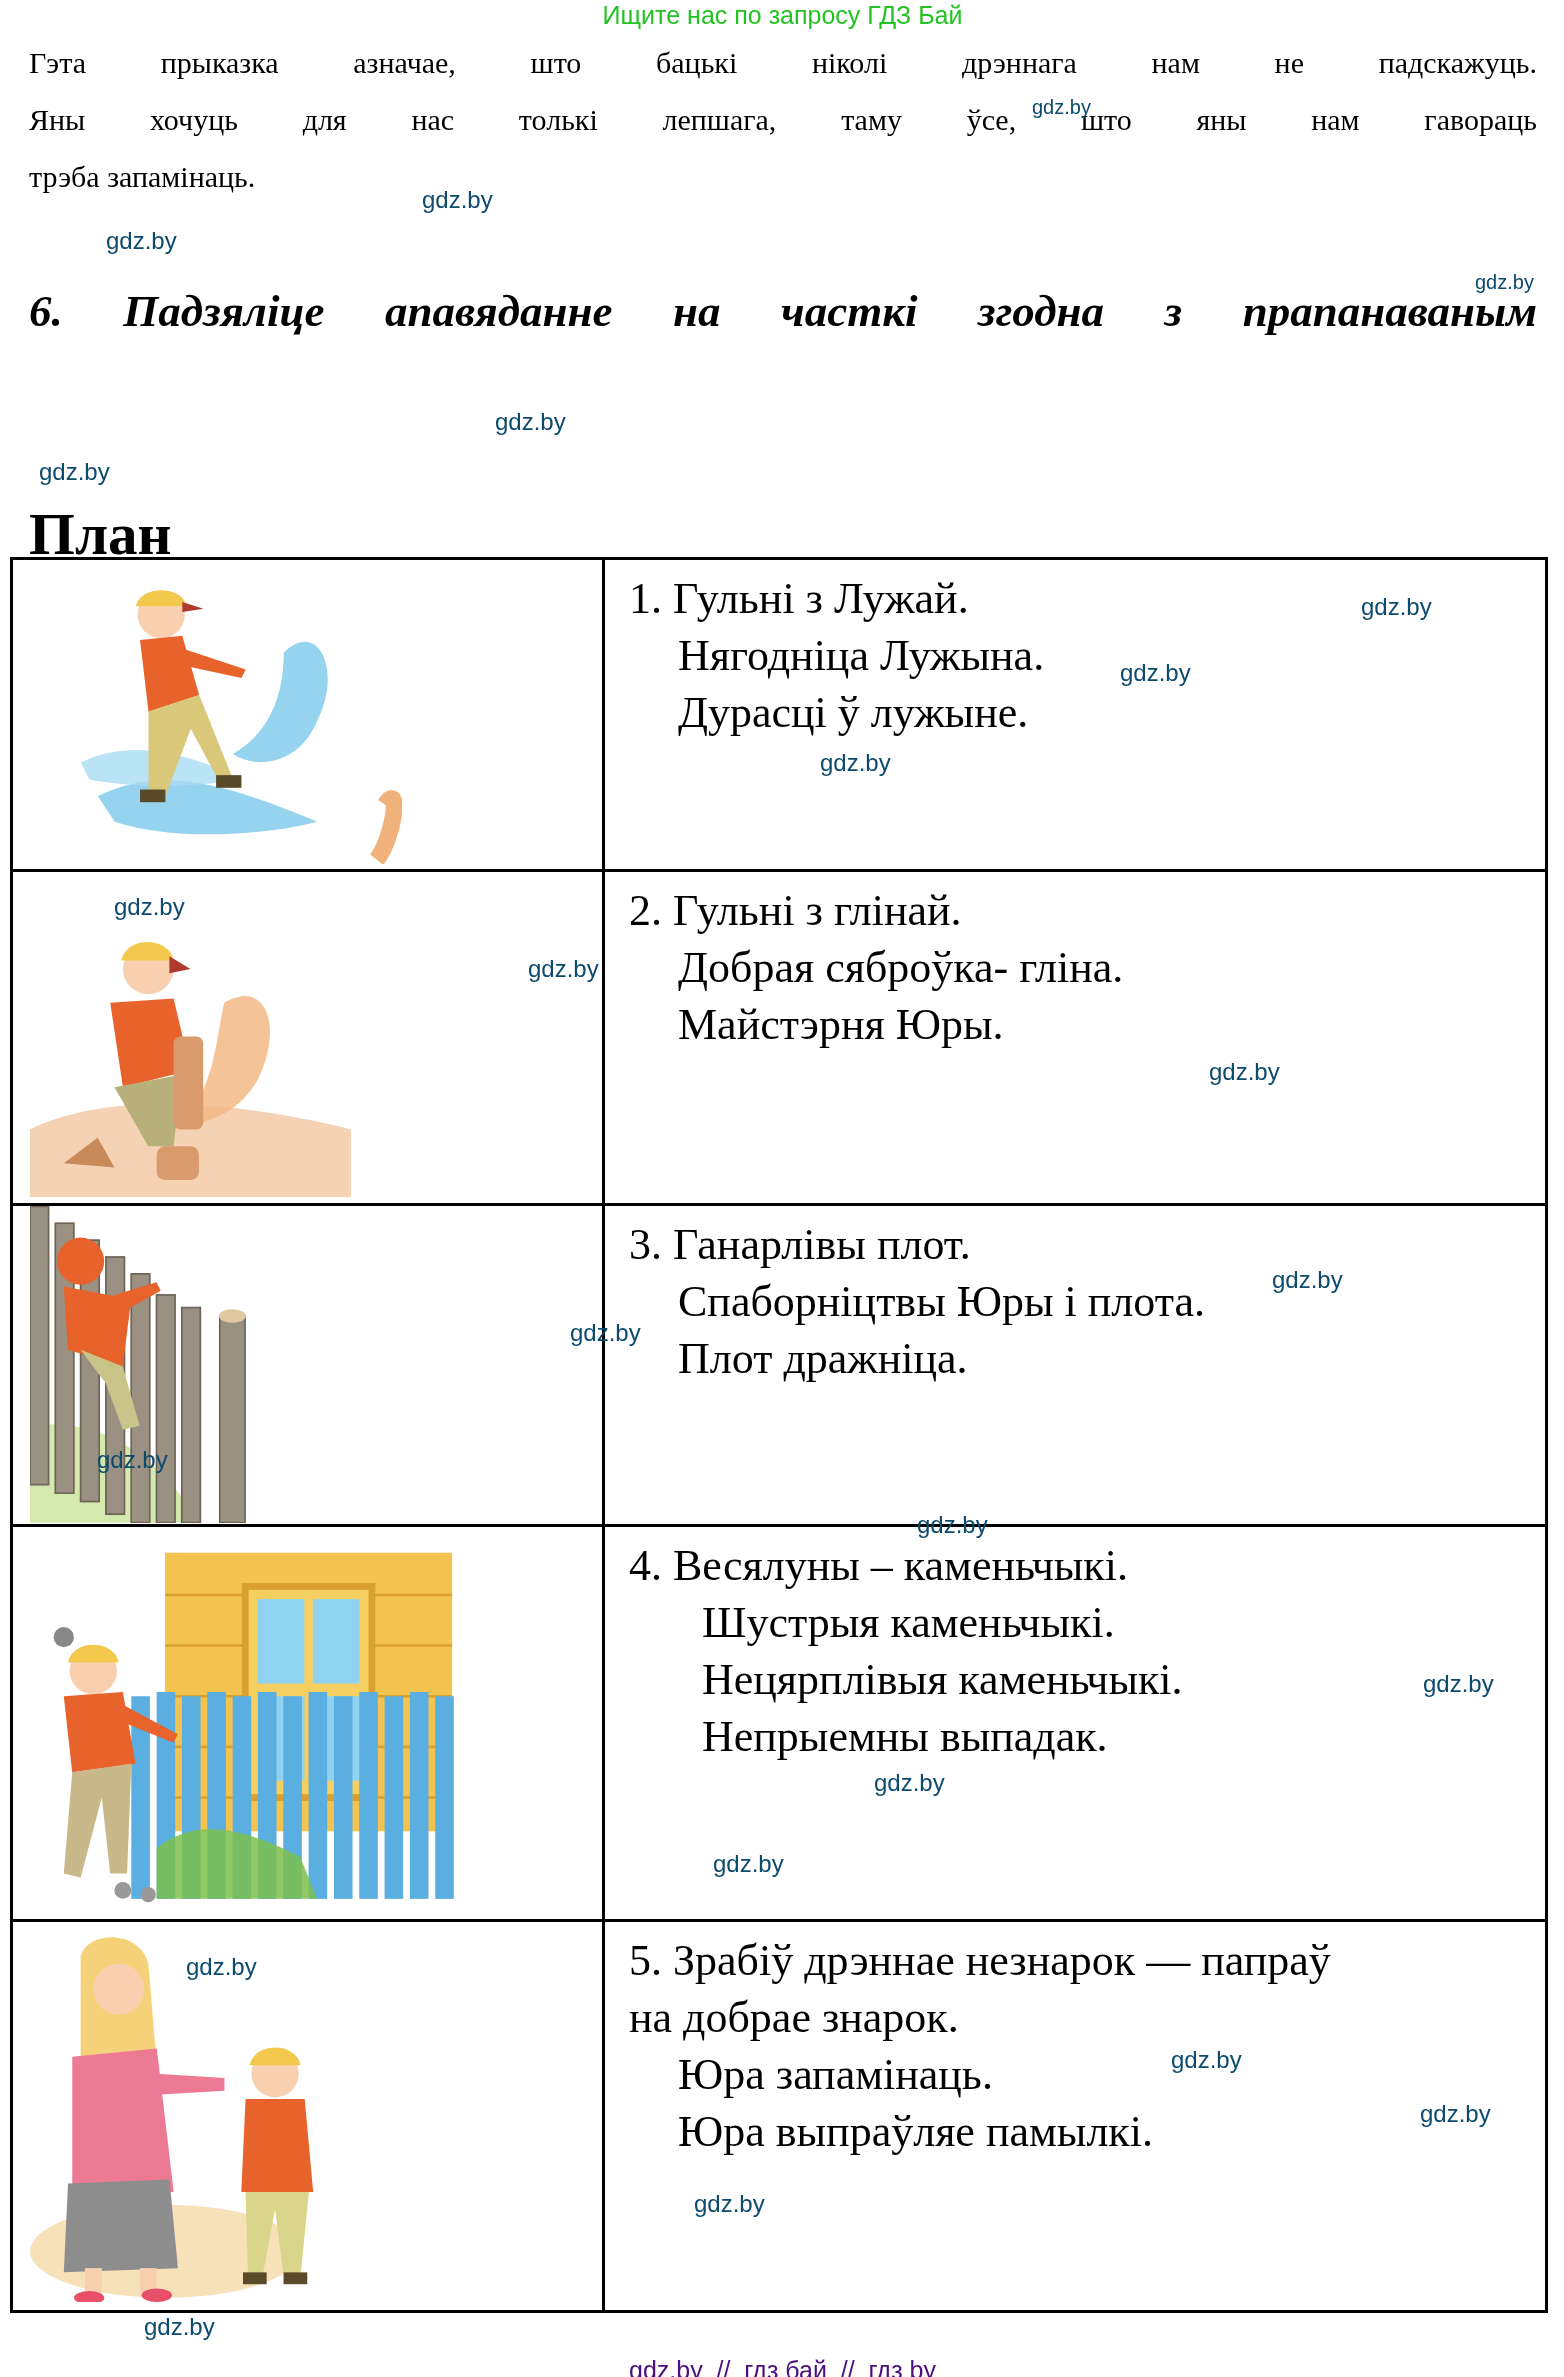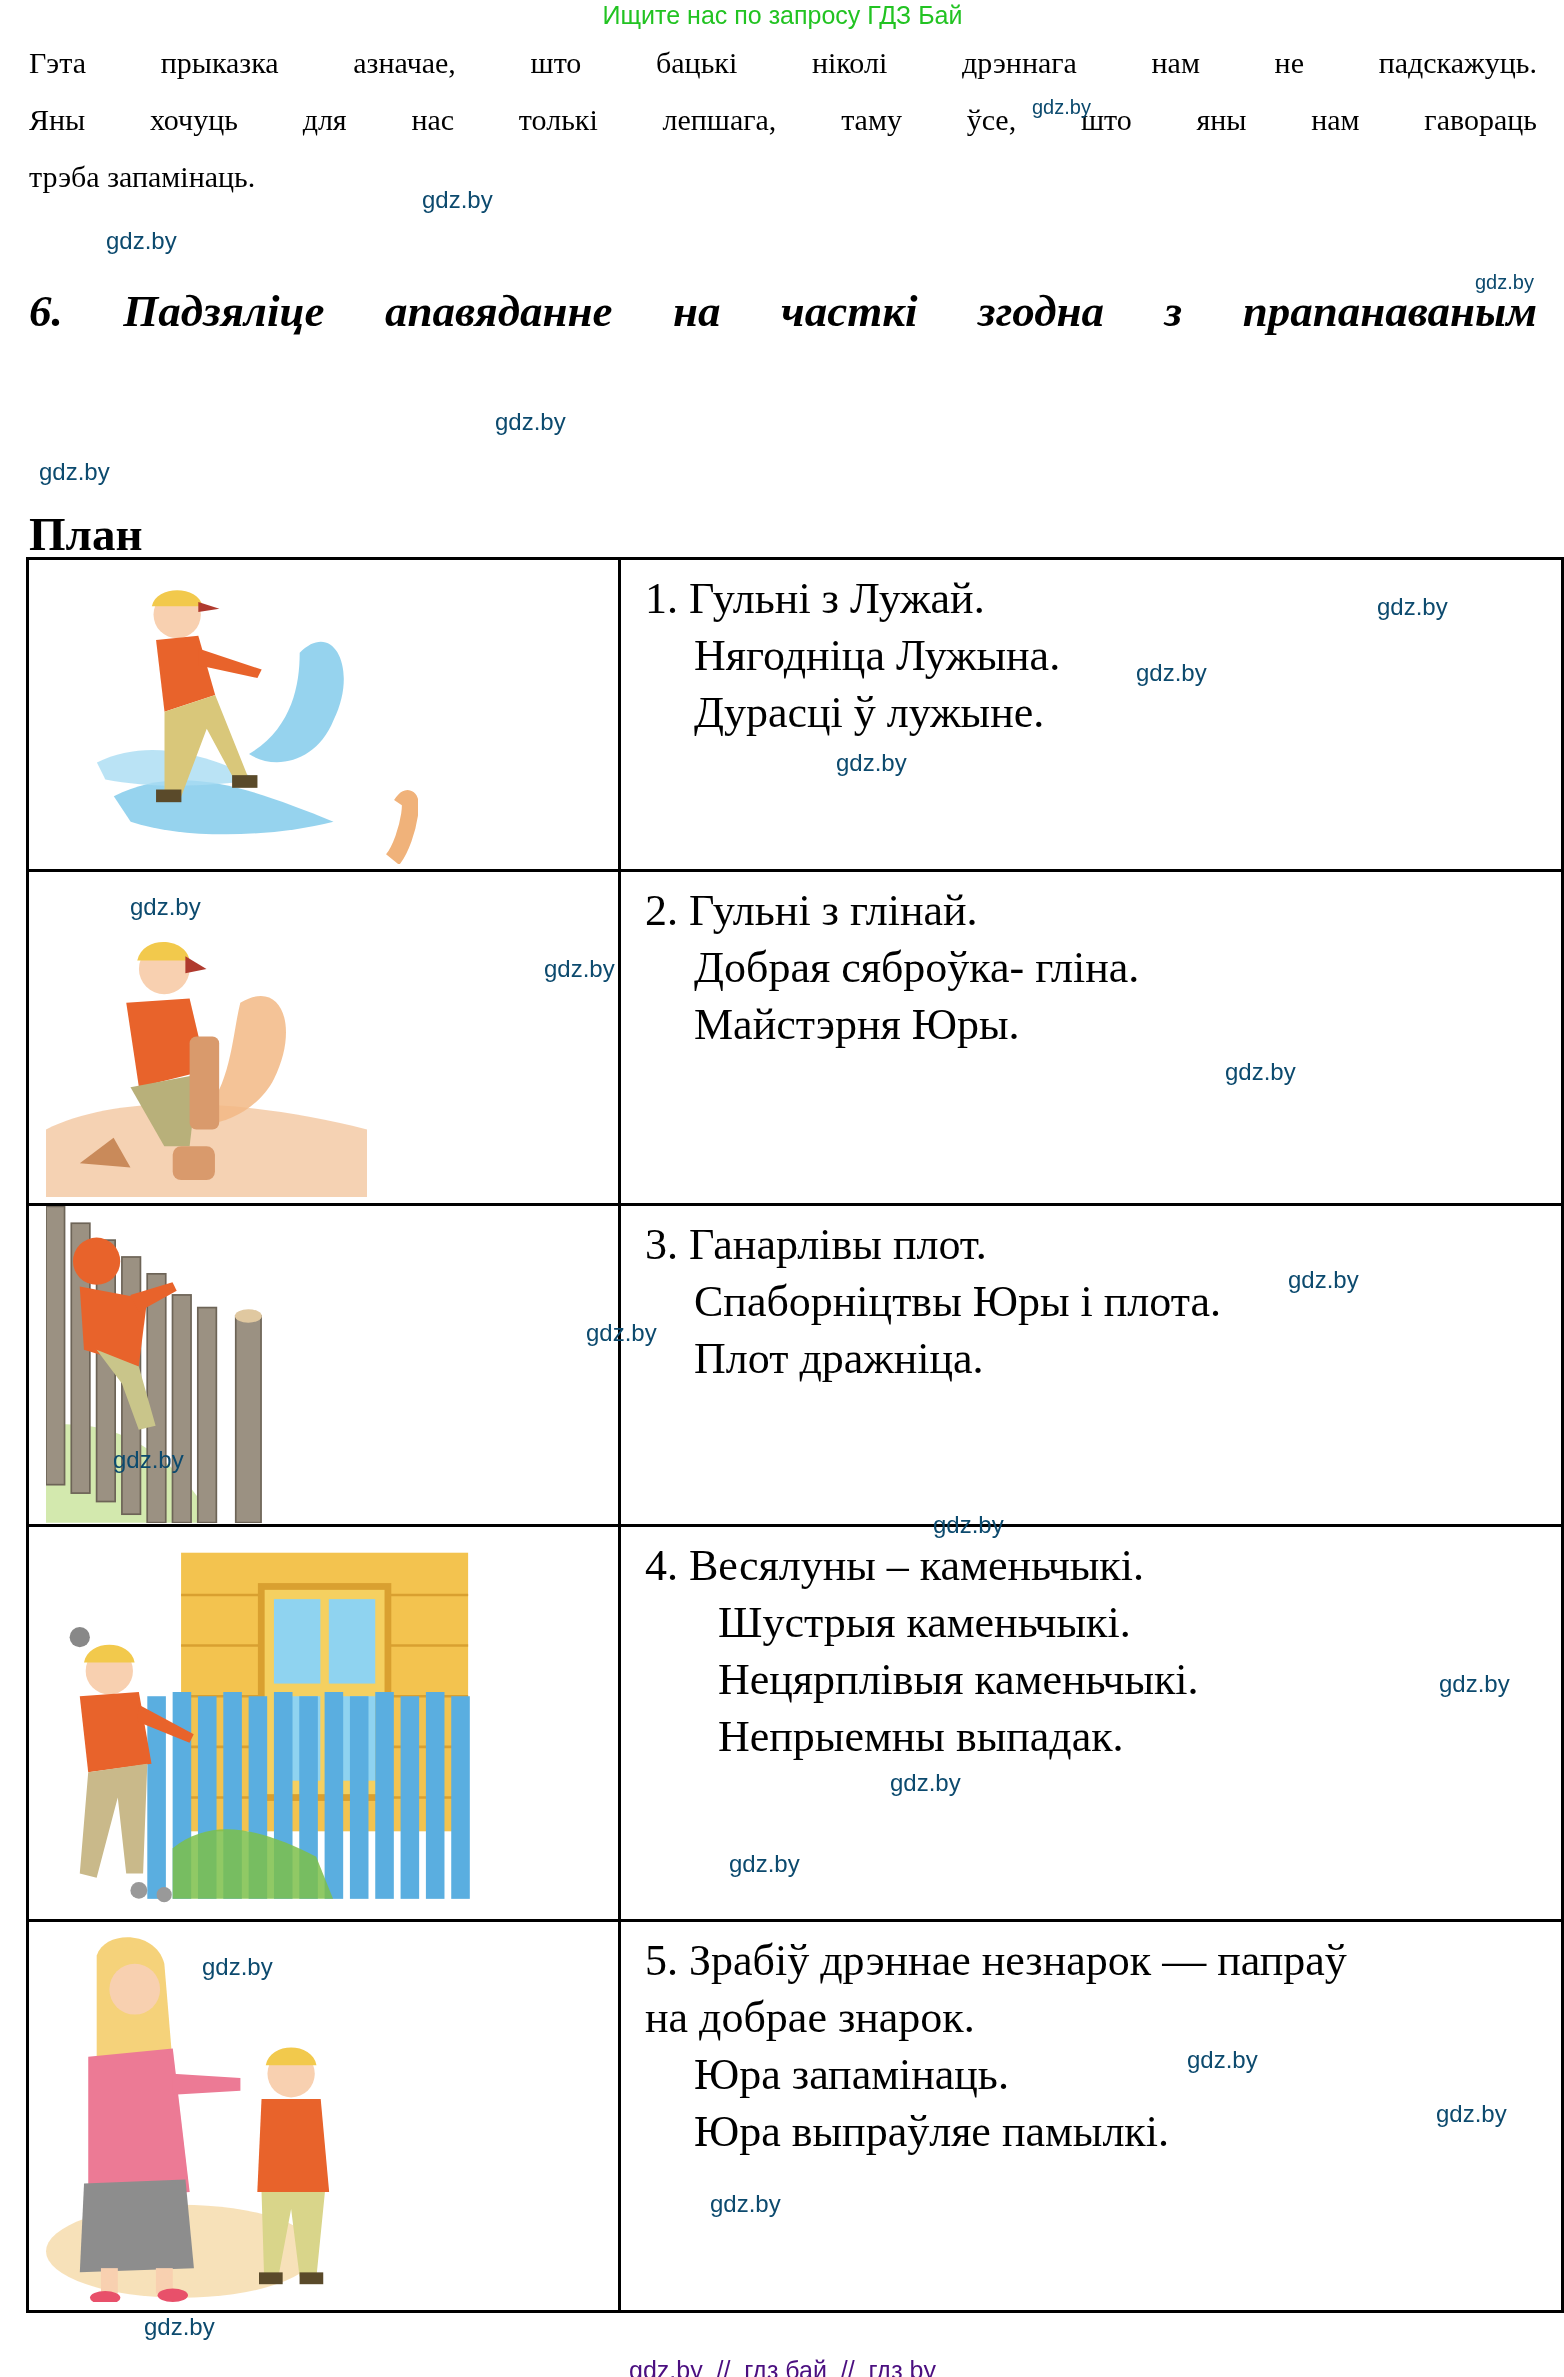--- a/index.html
+++ b/index.html
@@ -4,24 +4,24 @@
 <style>
   html, body { margin:0; padding:0; background:#ffffff; }
   body { width:1565px; height:2377px; position:relative; overflow:hidden; font-family:"Liberation Serif", serif; color:#000; }
   .top-banner { position:absolute; top:0; left:0; width:1565px; text-align:center; font-family:"Liberation Sans", sans-serif; font-size:25px; line-height:30px; color:#22c322; }
   .para { position:absolute; left:29px; width:1508px; font-size:30px; line-height:57px; text-align:justify; }
   .para .line { display:block; white-space:nowrap; text-align-last:justify; }
   .para .line.last { text-align-last:left; }
   .task { position:absolute; left:29px; width:1508px; font-size:45px; line-height:57px; font-weight:bold; font-style:italic; }
   .task .line { display:block; white-space:nowrap; text-align:justify; text-align-last:justify; }
   .task .line.last { text-align-last:left; }
-  .plan-title { position:absolute; left:29px; top:505px; font-size:47px; font-weight:bold; line-height:59px; }
+  .plan-title { position:absolute; left:29px; top:505px; font-size:59px; font-weight:bold; line-height:59px; }
   .wm { position:absolute; font-family:"Liberation Sans", sans-serif; font-size:24px; color:#0c4a6e; line-height:25px; white-space:nowrap; }
   .wm.small { font-size:20px; }
-  table.plan { position:absolute; left:26px; top:557px; width:1538px; border-collapse:collapse; }
+  table.plan { position:absolute; left:10px; top:557px; width:1538px; border-collapse:collapse; }
   table.plan td { border:3.4px solid #000; vertical-align:top; padding:0; }
   td.img-cell { width:589px; position:relative; }
   td.text-cell { position:relative; }
   .item-text { font-size:44px; line-height:57px; padding-top:10px; padding-left:24px; }
   .item-text .head { display:block; }
   .item-text .sub { display:block; padding-left:49px; }
   .item-text .sub.deep { padding-left:73px; }
   .item-text .head.cont { padding-left:0; }
   .footer { position:absolute; top:2356px; left:0; width:1565px; text-align:center; font-family:"Liberation Sans", sans-serif; font-size:25px; color:#4b0f80; }
   .illus { position:absolute; }

